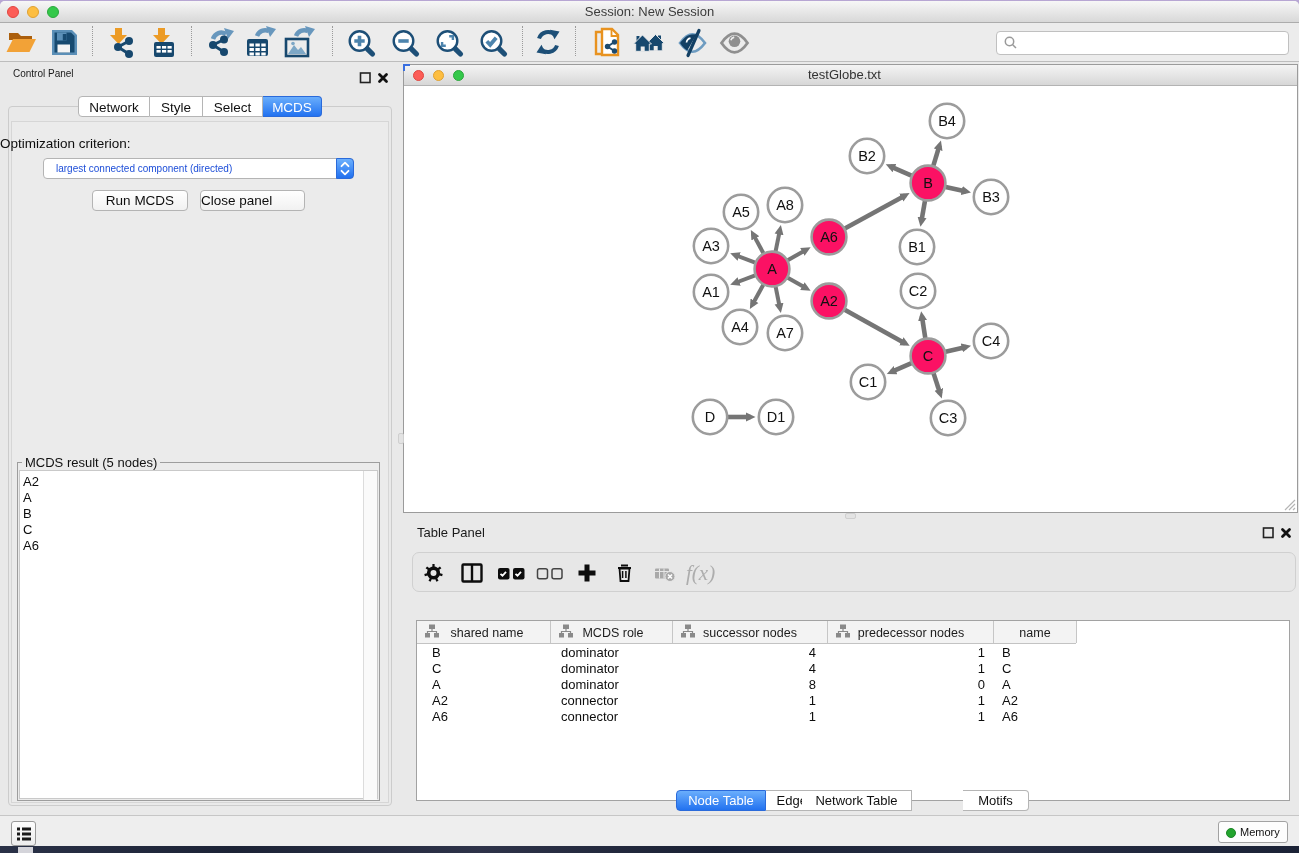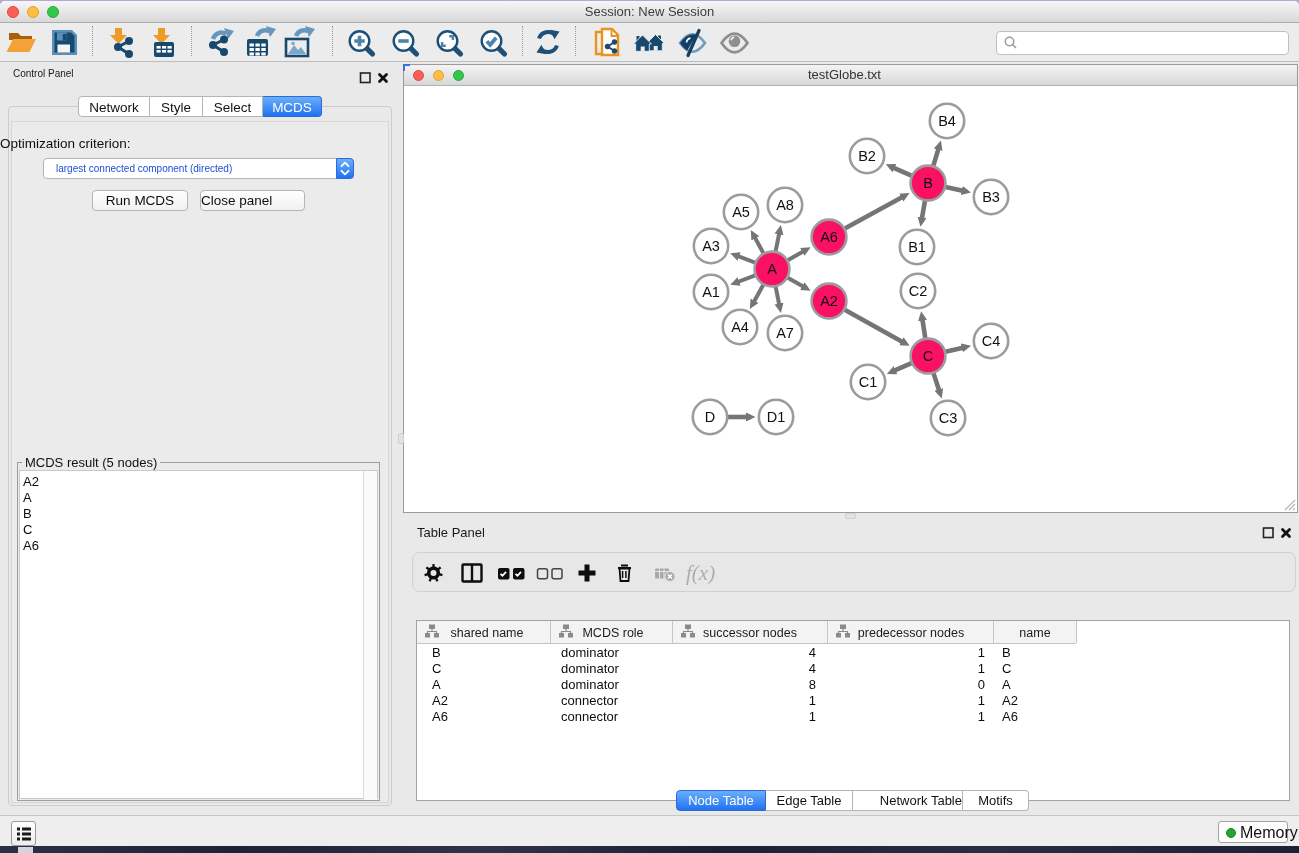--- a/index.html
+++ b/index.html
@@ -401,36 +401,36 @@
         <text x="585" y="100">A6</text>
     </g>
   </svg>
 </div>
 <svg class="abs" style="left:1262px; top:526px" width="30" height="14" viewBox="0 0 30 14">
   <rect x="1.5" y="2" width="9.5" height="9.5" fill="none" stroke="#222" stroke-width="1.6"></rect>
   <path stroke="#111" stroke-width="2.8" stroke-linecap="round" d="M20.5 3.5l7 7M27.5 3.5l-7 7"></path>
 </svg>
 <div class="btab selblue" style="left:676px; width:90px; border-radius:4px 0 0 4px;">Node Table</div>
 <div class="btab" style="left:766px; width:87px; border-left:none;">Edge Table</div>
-<div class="btab" style="left:853px; width:110px; border-left:none;text-align:right;">Network Table</div>
+<div class="btab" style="left:802px; width:110px; border-left:none;">Network Table</div>
 <div class="btab" style="left:963px; width:66px; border-left:none; border-radius:0 4px 4px 0;">Motifs</div>
 <div class="abs" style="left:398px; top:433px; width:6px; height:11px; background:#e3e3e3; border:1px solid #cfcfcf; border-radius:2px;"></div>
 <div class="abs" style="left:845px; top:513px; width:11px; height:6px; background:#e3e3e3; border:1px solid #cfcfcf; border-radius:2px;"></div>
 <div id="statusbar"></div>
 <div class="abs" style="left:11px; top:821px; width:25px; height:25px; background:linear-gradient(#fdfdfd,#ededed); border:1px solid #9a9a9a; border-radius:3px;">
   <svg width="23" height="23" viewBox="0 0 23 23" style="position:absolute;left:0;top:0">
     <g fill="#1a1a1a">
       <rect x="5" y="5.5" width="3" height="3"></rect>
         <rect x="10" y="5.5" width="9" height="3"></rect>
       <rect x="5" y="10.5" width="3" height="3"></rect>
         <rect x="10" y="10.5" width="9" height="3"></rect>
       <rect x="5" y="15.5" width="3" height="3"></rect>
         <rect x="10" y="15.5" width="9" height="3"></rect>
     </g>
   </svg>
 </div>
-<div class="abs" style="left:1218px; top:821px; width:70px; height:22px; background:#fdfdfd; border:1px solid #a2a2a2; border-radius:3px; font-size:16px; color:#111;">
+<div class="abs" style="left:1218px; top:821px; width:70px; height:22px; background:#fdfdfd; border:1px solid #a2a2a2; border-radius:3px; font-size:11px; color:#111;">
   <div class="abs" style="left:7px; top:5.5px; width:10px; height:10px; border-radius:50%; background:#22a42e; border:1px solid #1b8526;"></div>
   <div class="abs" style="left:21px; top:0; line-height:21px;">Memory</div>
 </div>
 
 <div id="bottomstrip"></div>
 <div class="abs" style="left:18px; top:847px; width:15px; height:6px; background:#d4d4da;"></div>
 
 </body></html>

